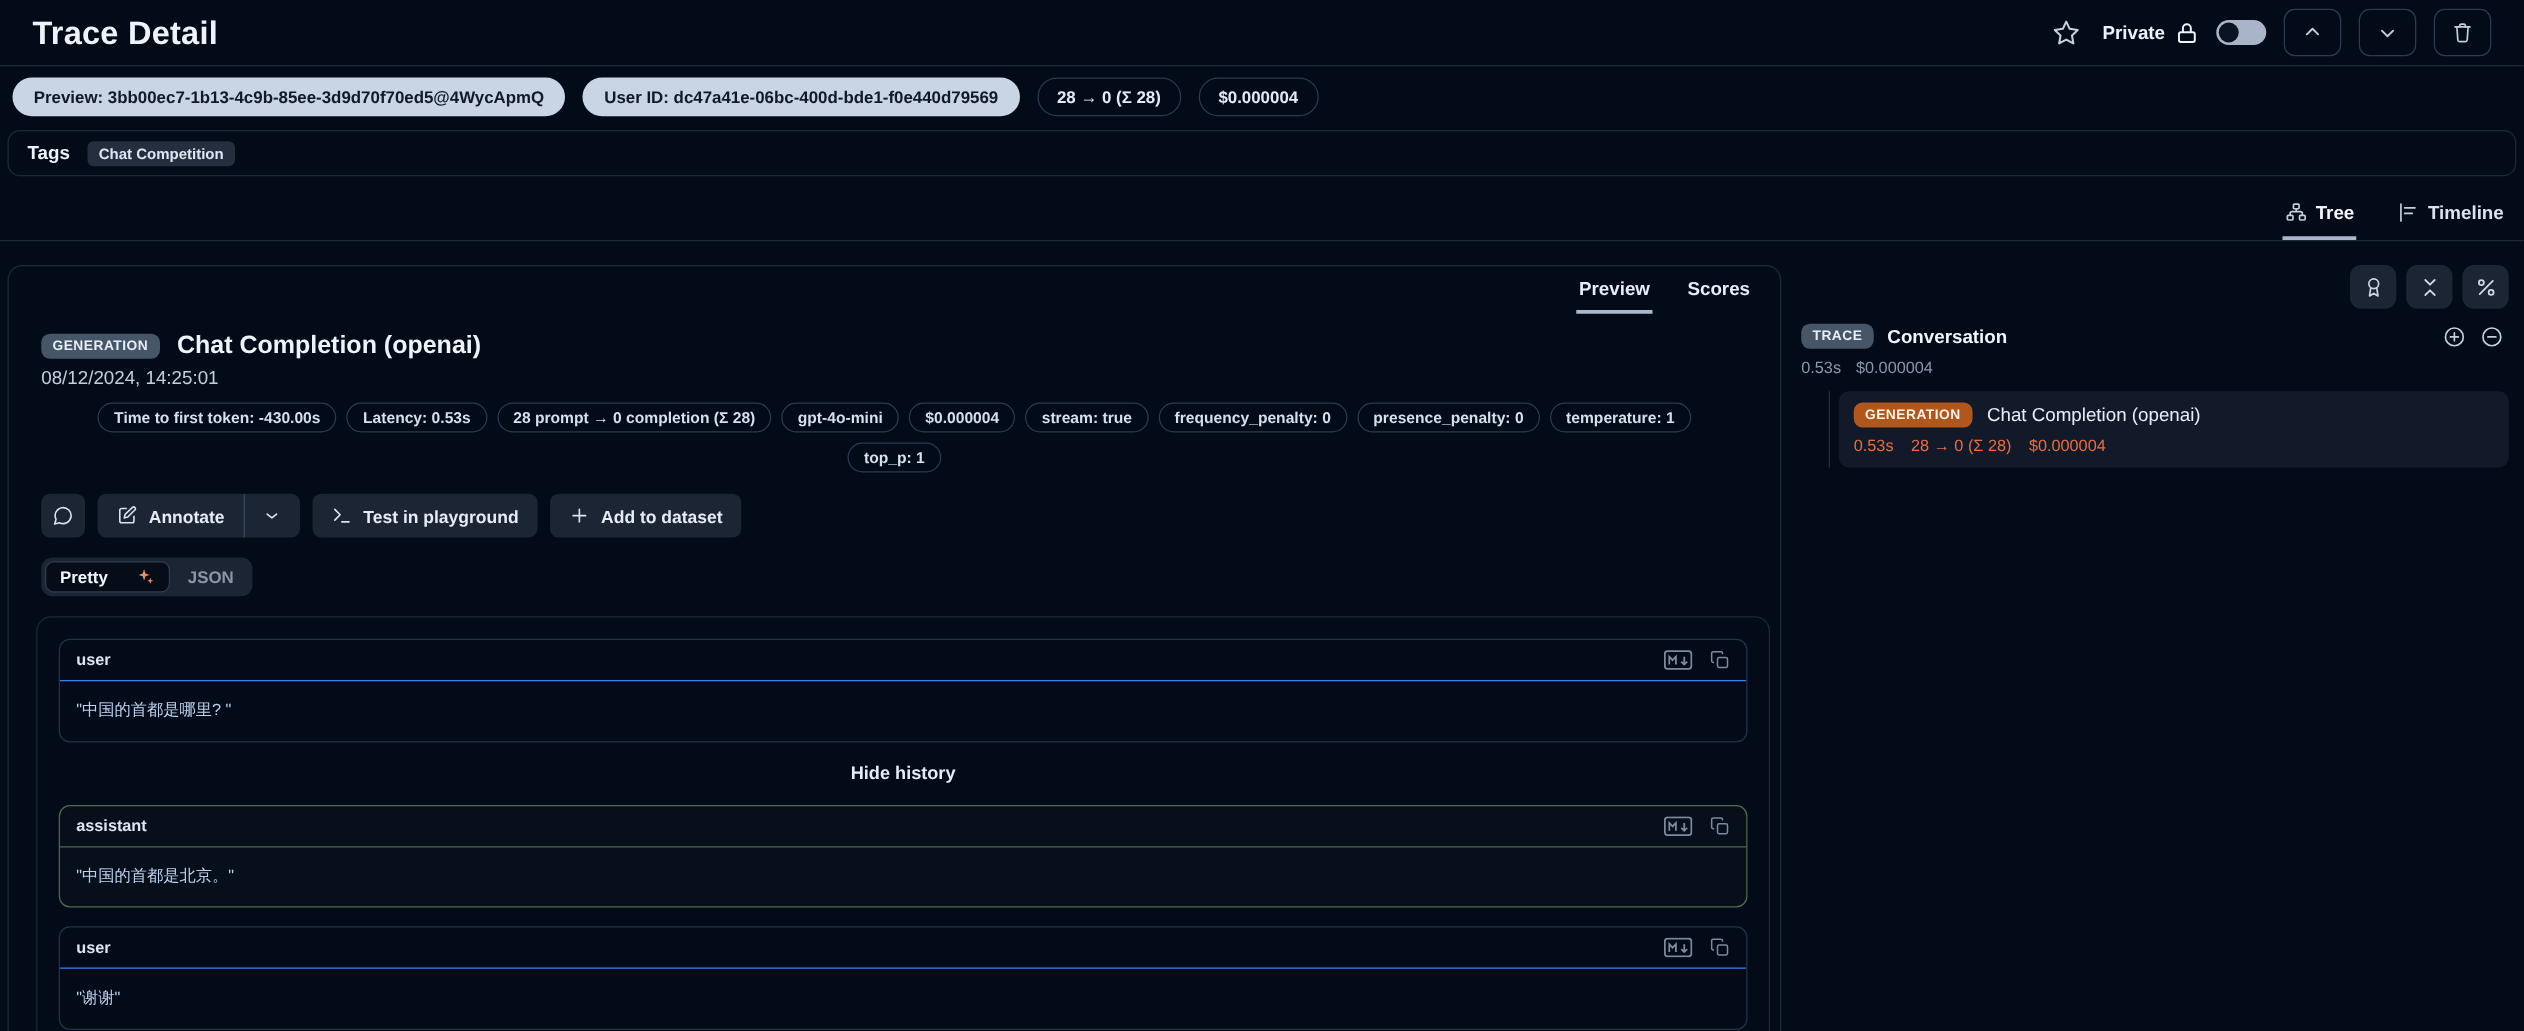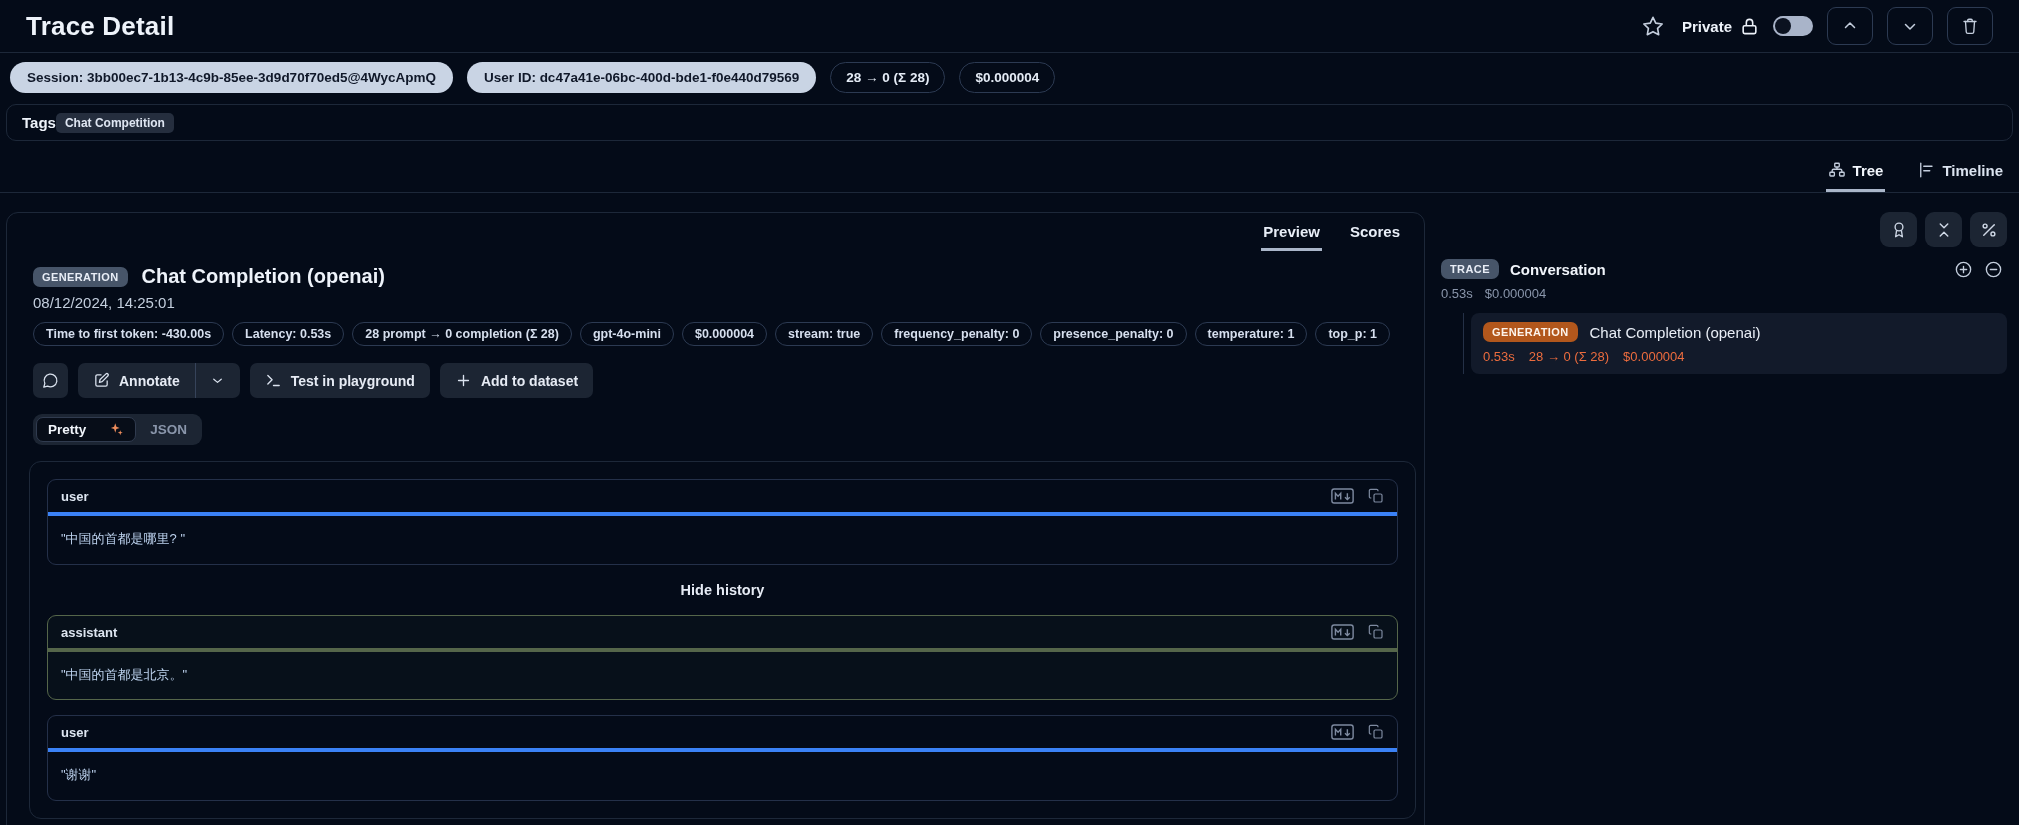--- a/index.html
+++ b/index.html
@@ -32,21 +32,21 @@
 
   
   .badge-row{display:flex; align-items:center; gap:14px; padding:9px 10px 9px 10px;}
   .badge-light{background:var(--badge-light-bg); color:var(--badge-light-text);
     font-size:13.5px; font-weight:700; padding:8px 17px; border-radius:18px; white-space:nowrap; cursor:pointer;}
   .badge-outline{border:1px solid var(--pill-border); color:#e4ebf5; font-size:13.5px; font-weight:700;
     padding:7px 15px; border-radius:18px; white-space:nowrap;}
 
   
   .tags-row{margin:2px 6px 6px 6px; border:1px solid var(--panel-border); border-radius:10px;
-    padding:8px 15px; display:flex; align-items:center; height:37px;}
+    padding:8px 15px; display:flex; align-items:center; gap:14px; height:37px;}
   .tags-label{font-size:15px; font-weight:700;}
   .tag-badge{background:#252e3e; color:#dfe6f2; font-size:12px; font-weight:700;
     padding:3px 9px; border-radius:5px; cursor:pointer;}
 
   
   .view-tabs{display:flex; justify-content:flex-end; gap:30px; padding:10px 14px 0 14px;
     border-bottom:1px solid var(--panel-border);}
   .vtab{display:flex; align-items:center; gap:7px; font-size:15px; font-weight:600; color:#dbe3ef;
     padding:4px 2px 10px 2px; border-bottom:3px solid transparent; cursor:pointer;}
   .vtab.active{border-bottom-color:#aab6c9; color:#f3f7fd;}
@@ -56,21 +56,21 @@
   .main{display:flex; gap:16px; padding:19px 8px 0 6px; align-items:flex-start;}
   .left-panel{width:1419px; min-height:660px; border:1px solid var(--panel-border); border-radius:12px; position:relative; padding-bottom:30px;}
   .panel-tabs{display:flex; justify-content:flex-end; gap:26px; padding:10px 22px 0 0;}
   .ptab{font-size:15px; font-weight:600; color:#e8eef7; padding:0 2px 8px 2px; border-bottom:3px solid transparent; cursor:pointer;}
   .ptab.active{border-bottom-color:#aab6c9;}
   .obs-head{display:flex; align-items:center; gap:14px; padding:14px 26px 0 26px;}
   .type-badge{background:var(--trace-badge-bg); color:#e8edf6; font-size:11px; font-weight:700;
     letter-spacing:.4px; padding:4px 9px; border-radius:7px;}
   .obs-title{font-size:20px; font-weight:700;}
   .timestamp{padding:6px 26px 0 26px; font-size:15px; color:#c3cedd;}
-  .pill-rows{padding:11px 26px 0 26px; display:flex; flex-direction:row; gap:8px;align-items:center;}
+  .pill-rows{padding:11px 26px 0 26px; display:flex; flex-direction:column; gap:8px;align-items:center;}
   .pill-row{display:flex; gap:8px; flex-wrap:nowrap;}
   .pill{border:1px solid var(--pill-border); border-radius:15px; padding:4px 12px; font-size:12.5px;
     font-weight:600; color:#d6dfee; white-space:nowrap;}
 
   .actions{display:flex; align-items:stretch; gap:10px; padding:17px 26px 0 26px;}
   .act-btn{display:flex; align-items:center; gap:9px; background:var(--button-bg); border-radius:7px;
     padding:0 15px; height:35px; font-size:14px; font-weight:600; color:#e6ebf4;}
   .act-btn svg{color:#dbe3ef;}
   .icon-btn{width:35px; height:35px; padding:0; justify-content:center;}
   .split{display:flex; background:var(--button-bg); border-radius:7px; overflow:hidden;}
@@ -80,22 +80,22 @@
 
   .fmt-toggle{margin:16px 0 0 26px; display:inline-flex; background:var(--button-bg); border-radius:9px; padding:3px; gap:2px;}
   .fmt-item{display:flex; align-items:center; gap:23px; font-size:13.5px; font-weight:600; color:#8a96ab;
     padding:5px 12px; border-radius:7px; cursor:pointer;}
   .fmt-item.active{background:#070d18; border:1px solid #303b4f; color:#f1f5fb; padding:4px 11px;}
 
   
   .io-card{margin:16px 8px 0 22px; border:1px solid var(--panel-border); border-radius:12px;
     padding:17px; display:flex; flex-direction:column; gap:15px; min-height:330px;}
   .msg{border:1px solid #243049; border-radius:9px; overflow:hidden;}
-  .msg-head{display:flex; align-items:flex-end; justify-content:space-between;
-    padding:8px 13px; border-bottom:4px solid #3b82f6;}
+  .msg-head{display:flex; align-items:flex-start; justify-content:space-between;
+    padding:8px 13px; border-bottom:1px solid #3b82f6;}
   .msg-role{font-size:13px; font-weight:600; color:#dde5f0;}
   .msg-tools{display:flex; align-items:center; gap:14px; color:#7e8aa0;}
   .msg-tools button{color:inherit; padding:0;}
   .msg-body{padding:13px 13px 15px 13px; font-size:13px; color:var(--message-text); line-height:1.5;}
   .msg.assistant{border-color:var(--assistant-border); background:rgba(110,150,80,0.04);}
   .msg.assistant .msg-head{border-bottom-color:var(--assistant-border);}
   .hide-history{align-self:center; font-size:14.5px; font-weight:600; color:#e6ebf4; padding:2px 10px;}
 
   
   .right-panel{flex:1; min-width:0; padding-right:4px;}
@@ -153,21 +153,21 @@
         <svg width="18" height="18" viewBox="0 0 24 24" fill="none" stroke="currentColor" stroke-width="1.8" stroke-linecap="round">
             <path d="M4 6h16"></path>
             <path d="M9 6V4.5A1.5 1.5 0 0 1 10.5 3h3A1.5 1.5 0 0 1 15 4.5V6"></path>
             <path d="M6 6l1 14a2 2 0 0 0 2 1.8h6A2 2 0 0 0 17 20l1-14"></path>
           </svg>
       </button>
     </div>
   </header>
 
   <div class="badge-row">
-    <span class="badge-light">Session: 3bb00ec7-1b13-4c9b-85ee-3d9d70f70ed5@4WycApmQ</span>
+    <span class="badge-light">Preview: 3bb00ec7-1b13-4c9b-85ee-3d9d70f70ed5@4WycApmQ</span>
     <span class="badge-light">User ID: dc47a41e-06bc-400d-bde1-f0e440d79569</span>
     <span class="badge-outline">28 → 0 (Σ 28)</span>
     <span class="badge-outline">$0.000004</span>
   </div>
 
   <div class="tags-row">
     <span class="tags-label">Tags</span>
     <span class="tag-badge">Chat Competition</span>
   </div>
 

